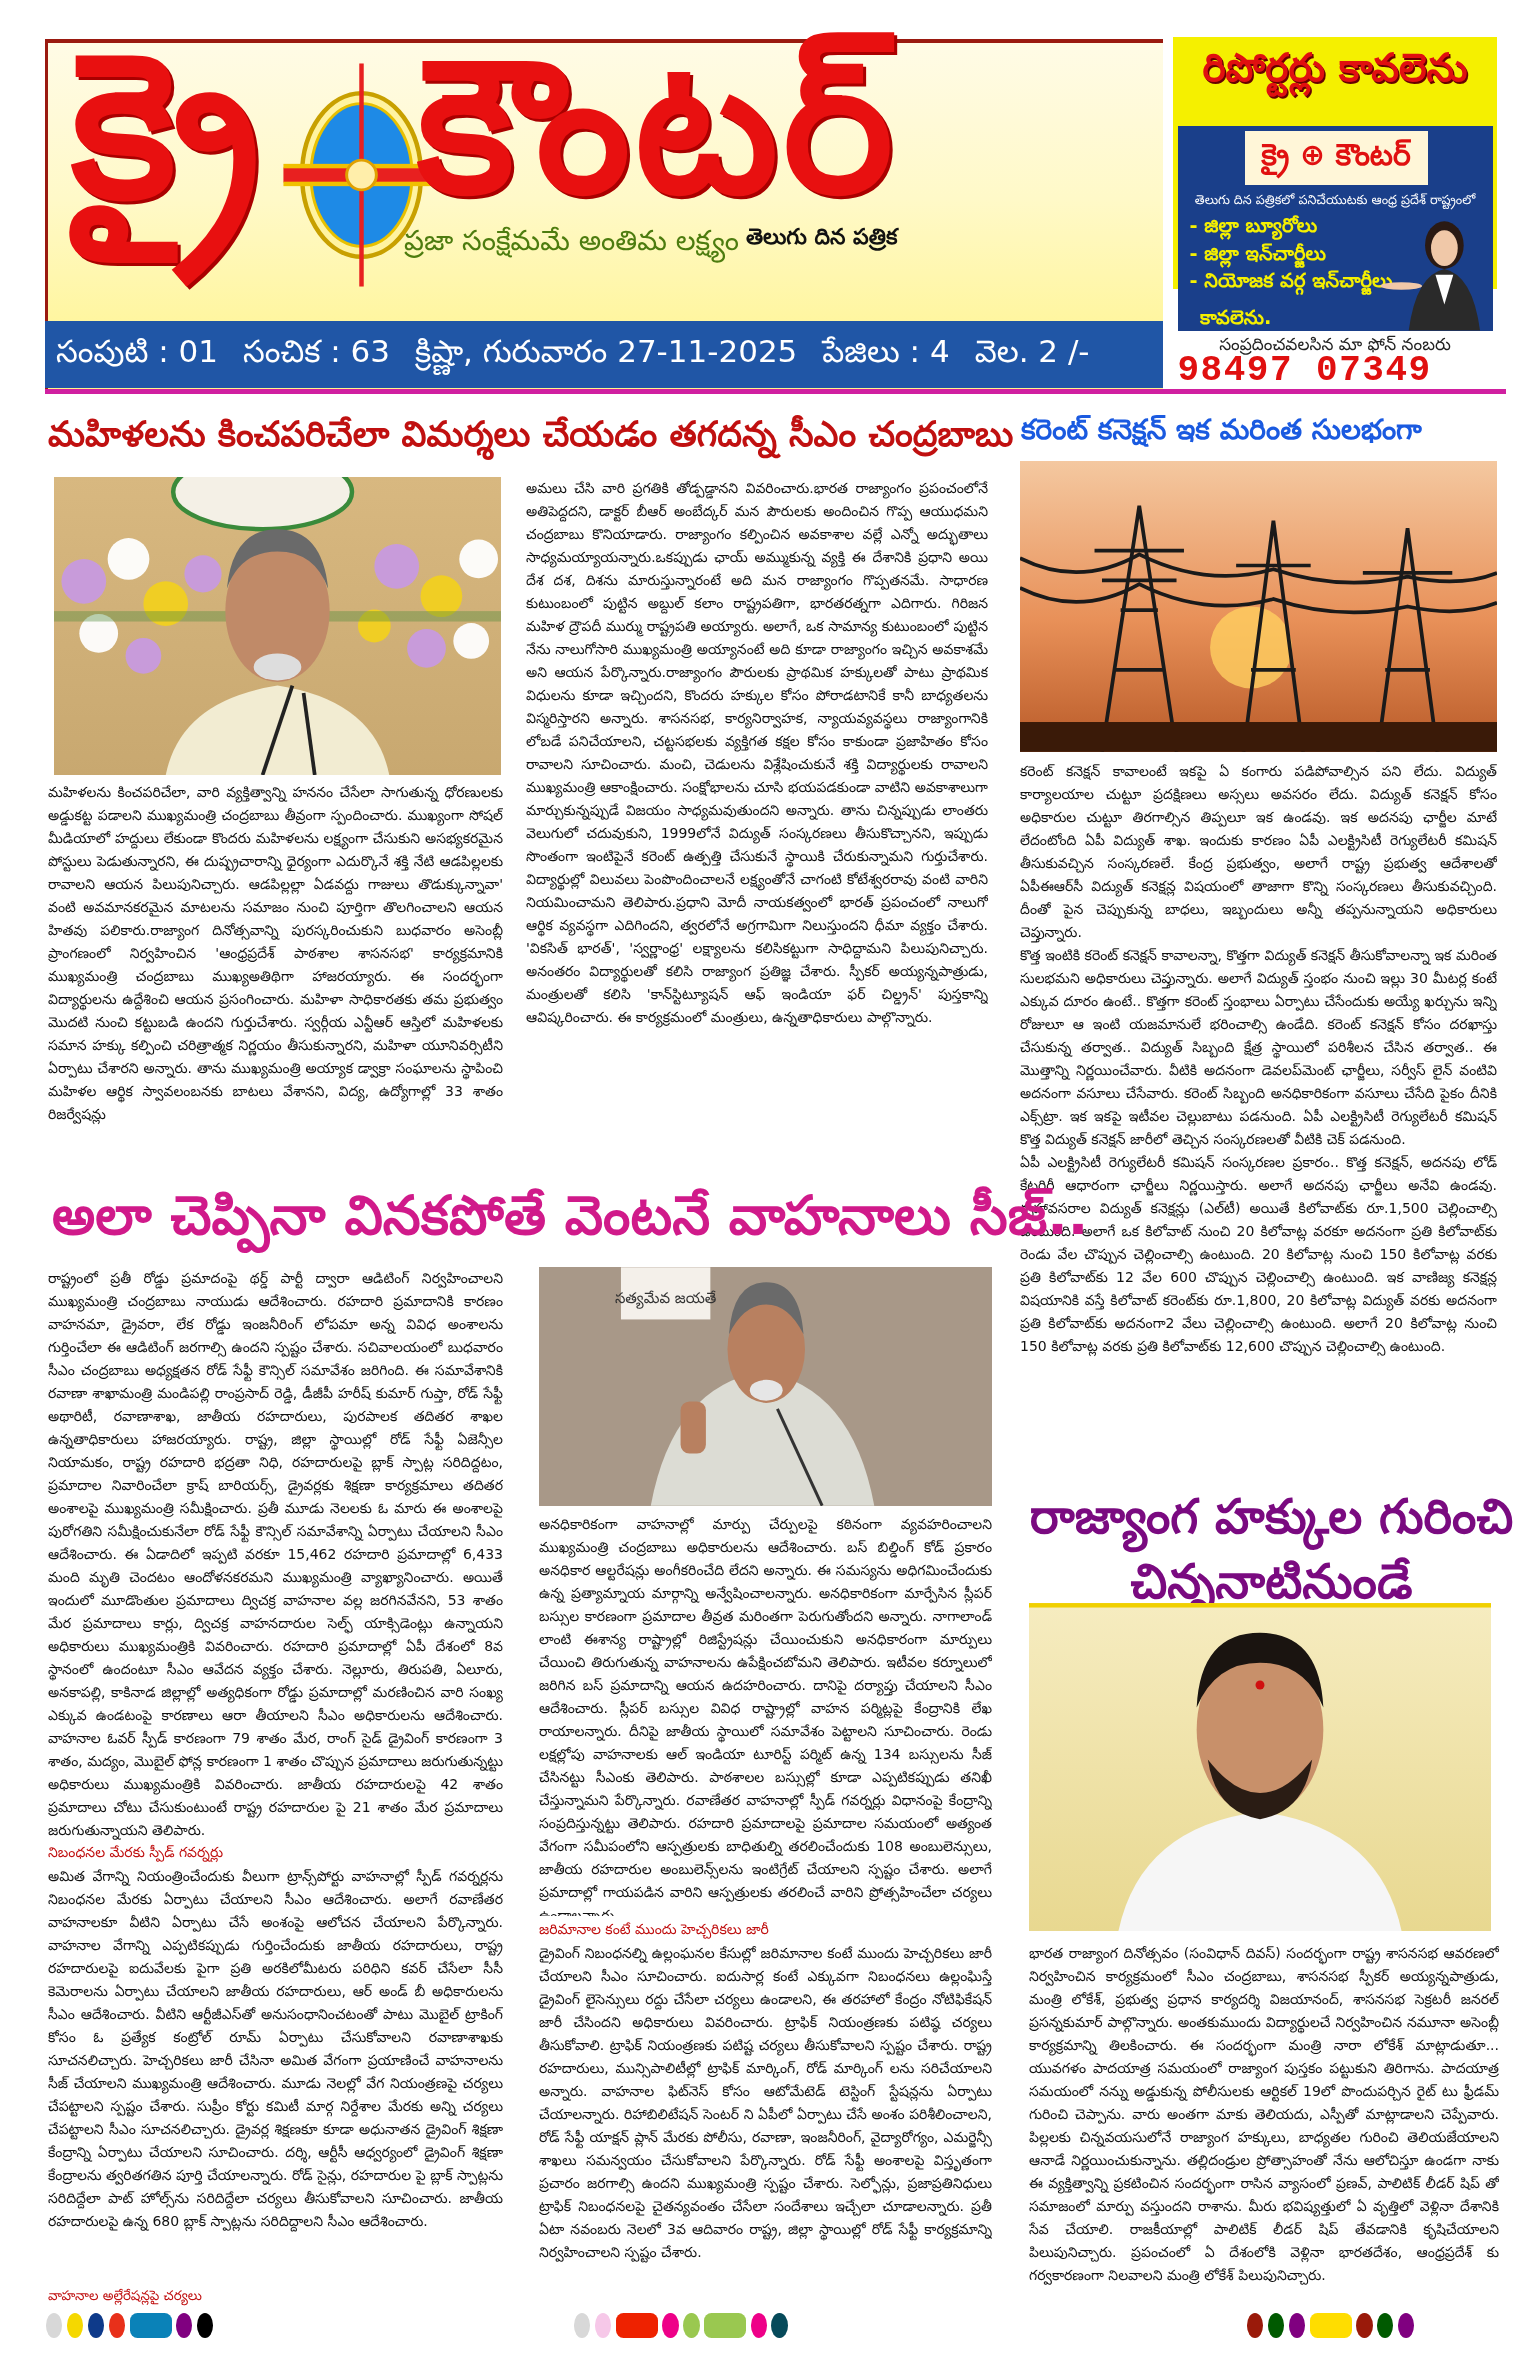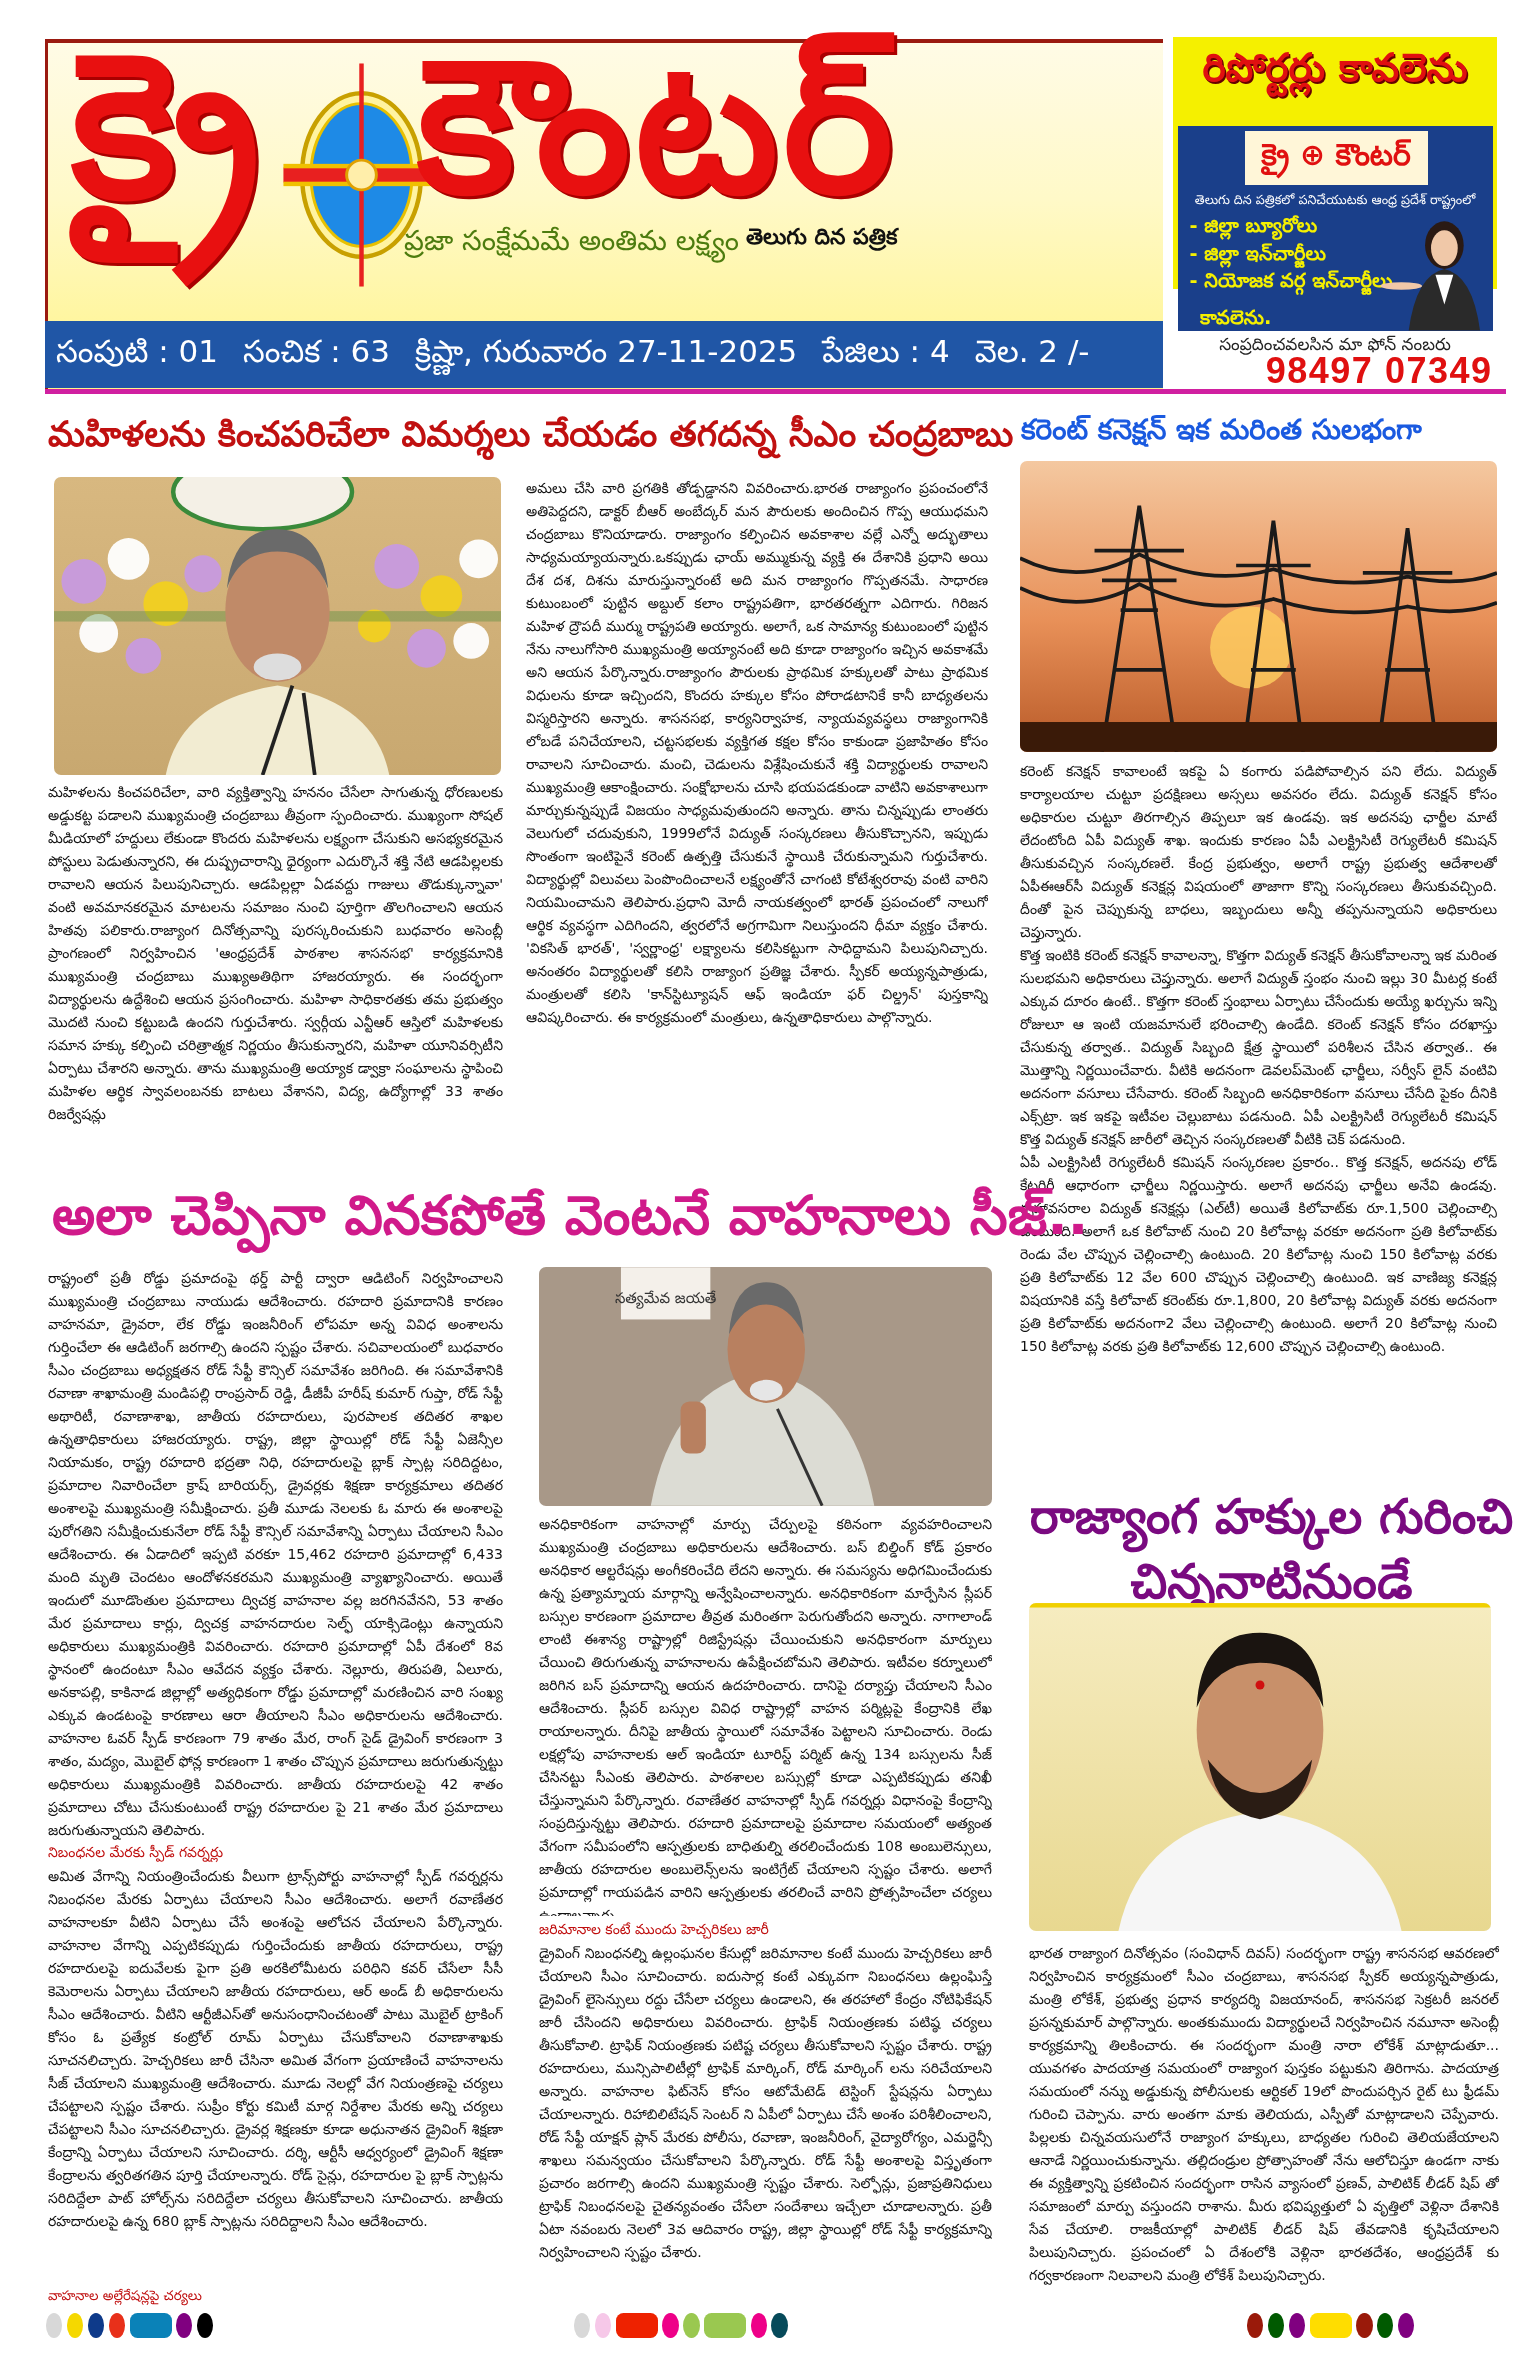--- a/index.html
+++ b/index.html
@@ -16,31 +16,31 @@
   #magenta-line { left:45px; top:389px; width:1461px; height:4.5px; background:#d020a0; }
   
   #ad { left:1173px; top:37px; width:324px; height:252px; background:#f5f000; box-sizing:border-box; }
   #ad-title { left:0; top:7.5px; width:324px; text-align:center; font-size:39px; font-weight:bold; color:#e01010; text-shadow:1.5px 1.5px 0 #600; }
   #ad-blue { left:4.5px; top:89px; width:315px; height:205px; background:#1a3f8a; }
   #ad-logo { left:67px; top:4.5px; width:183px; height:54px; background:#fff6d8; display:flex; align-items:center; justify-content:center; font-size:30px; font-weight:bold; color:#e01010; }
   #ad-line { left:4.5px; top:66px; width:306px; font-size:12.7px; color:#fff; text-align:center; }
   .ad-item { left:12px; font-size:19.4px; font-weight:bold; color:#f5f000; }
   #ad-woman { left:201px; top:89px; width:104px; height:116px; }
   #ad-contact { left:4.5px; top:297px; width:315px; text-align:center; font-size:17px; color:#222; }
-  #ad-phone { left:4.5px; top:313px; width:315px; text-align:right; font-size:36px; font-weight:bold; color:#e01010; letter-spacing:1.5px; font-family:Liberation Sans, sans-serif; }
+  #ad-phone { left:4.5px; top:313px; width:315px; text-align:left; font-size:36px; font-weight:bold; color:#e01010; letter-spacing:1.5px; font-family:Liberation Mono, monospace; }
   
   .hl { font-weight:bold; white-space:nowrap; line-height:1.15;text-align:center; }
   #hl1 { left:48px; top:414px; font-size:35px; color:#c01010; }
   #hl2 { left:1021px; top:414px; font-size:28px; color:#1a5ae0; }
   #hl3 { left:52px; top:1185px; font-size:54px; color:#d01a8a; }
   #hl4 { left:1029px; top:1484px; font-size:48px; color:#7a0a80; line-height:1.35; white-space:normal; width:485px; text-align:center; }
   
   .col { font-size:14px; line-height:23px; text-align:justify; color:#111; overflow:hidden; }
   .sub { color:#c01010; }
-  .photo { overflow:hidden;border-radius:7px; }
+  .photo { overflow:hidden; }
   .dots { display:flex; gap:4.5px; align-items:center; }
   .dot { width:16.4px; height:25px; border-radius:50%; }
   .pill { width:42px; height:25px; border-radius:7.5px; }
 </style>
 </head>
 <body>
 
 <div class="abs" id="mast"></div>
 <div class="abs" id="logo-left">క్రై</div>
 <svg class="abs" id="emblem" viewBox="0 0 230 300">

